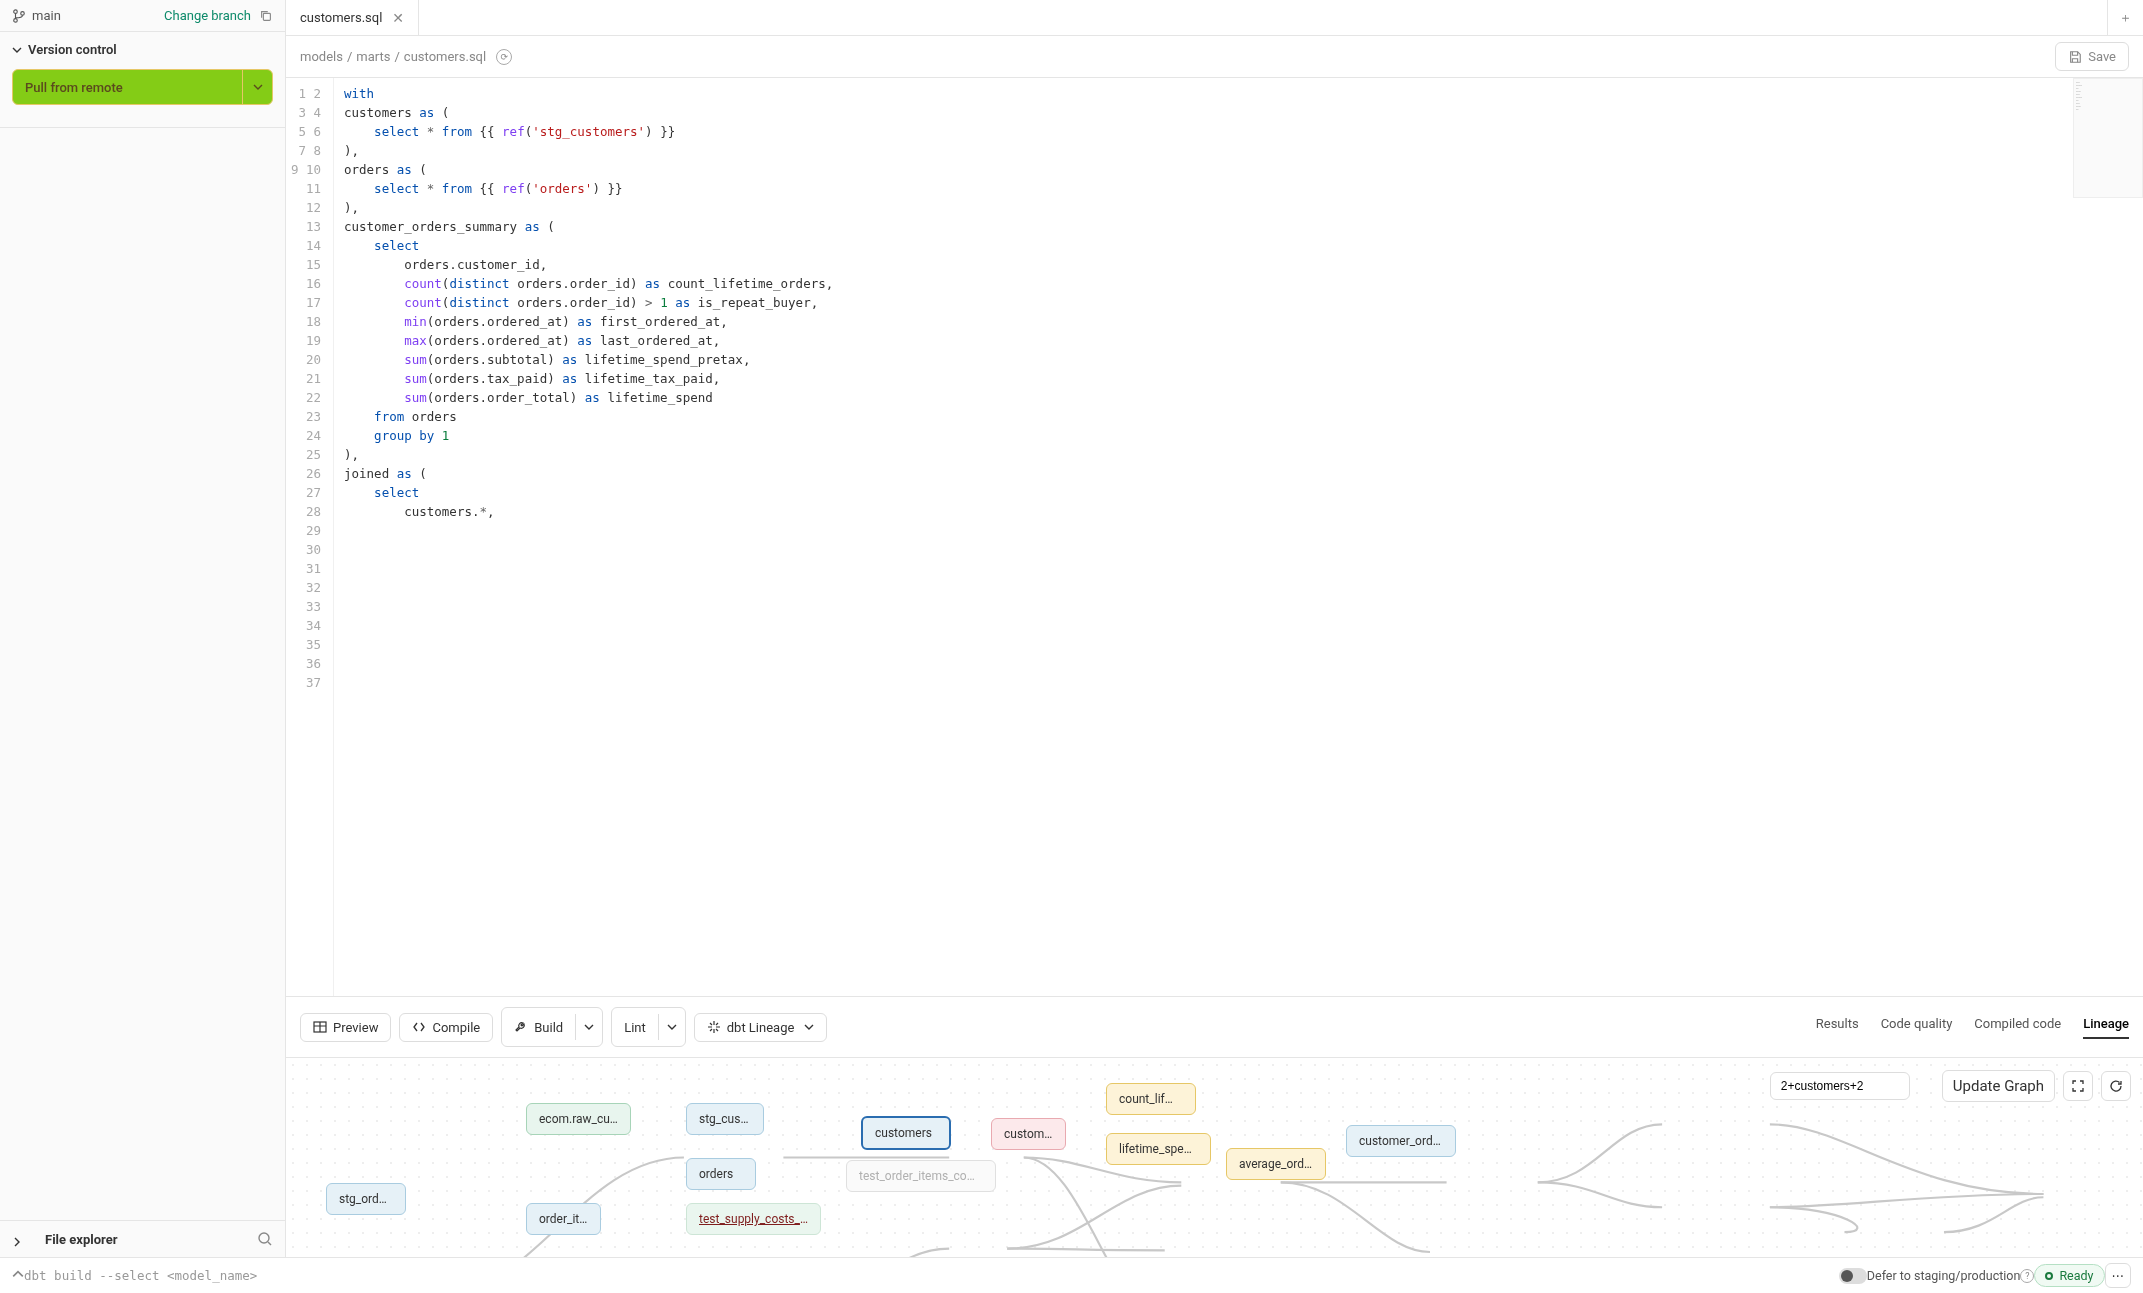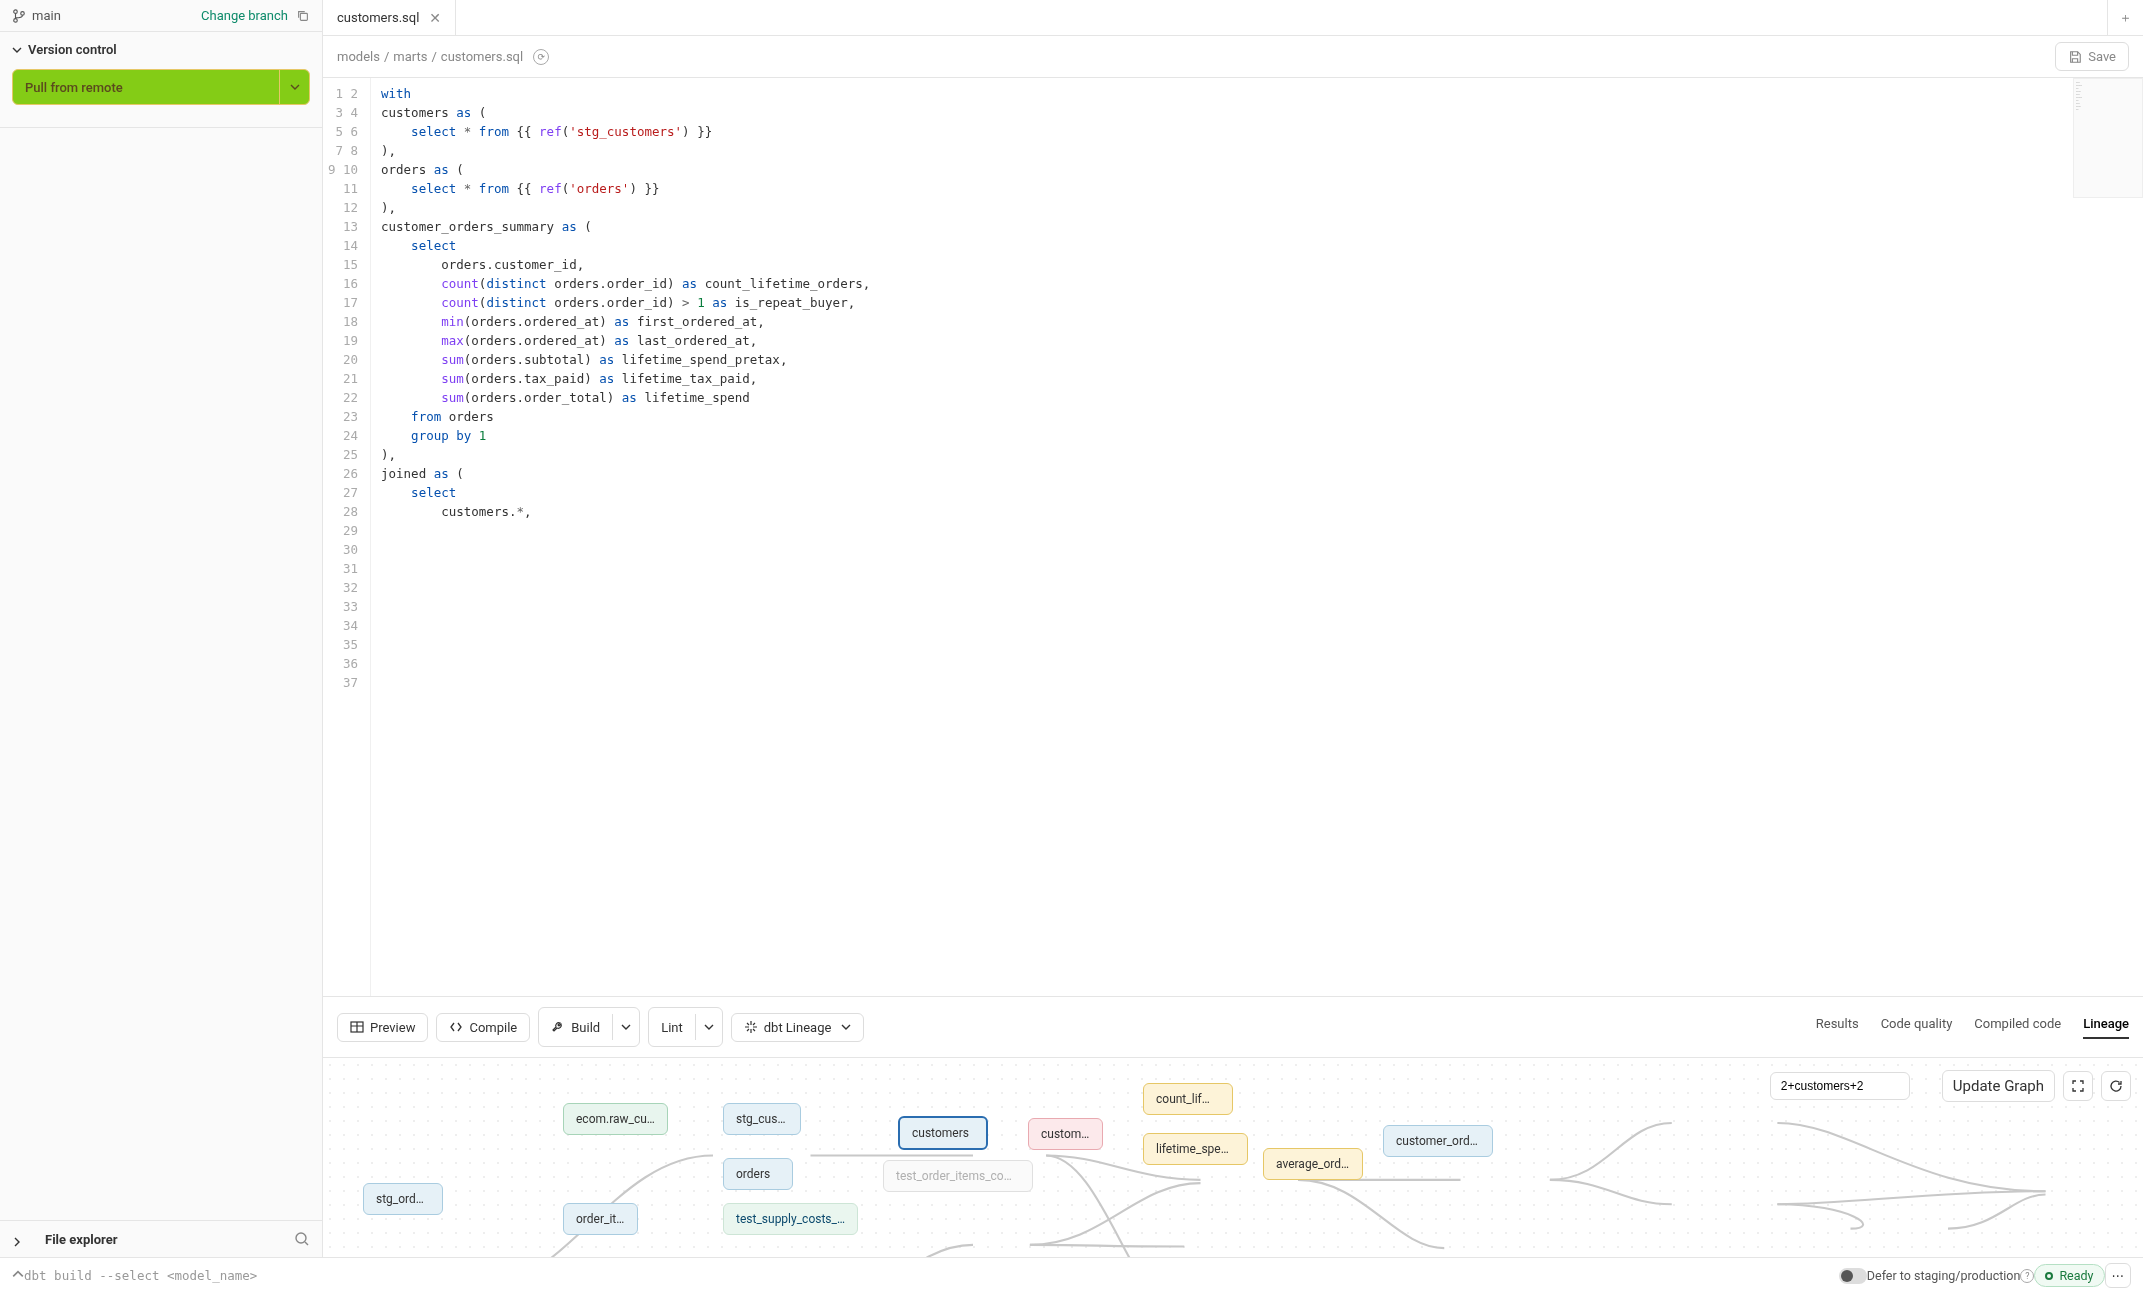--- a/index.html
+++ b/index.html
@@ -1,21 +1,21 @@
 <!DOCTYPE html>
 <html><head>
 <meta charset="utf-8">
 <style>
 * { box-sizing: border-box; margin: 0; padding: 0; }
 body { font-family: -apple-system, BlinkMacSystemFont, "Segoe UI", Roboto, sans-serif; font-size: 13px; color: #333; background: #fff; overflow: hidden; }
 .app { display: flex; flex-direction: column; height: 100vh; }
 .main-row { display: flex; flex: 1; min-height: 0; }
 
 
-.sidebar { width: 323px; border-right: 1px solid #e5e5e5; display: flex; flex-direction: column; background: #fafafa; }
+.sidebar { width: 286px; border-right: 1px solid #e5e5e5; display: flex; flex-direction: column; background: #fafafa; }
 .branch-bar { display: flex; align-items: center; padding: 8px 12px; border-bottom: 1px solid #e5e5e5; gap: 8px; }
 .branch-name { display: flex; align-items: center; gap: 6px; color: #555; cursor: pointer; }
 .branch-icon { width: 14px; height: 14px; }
 .change-branch { margin-left: auto; color: #0d8a6a; cursor: pointer; }
 .copy-icon { width: 14px; height: 14px; color: #888; cursor: pointer; }
 
 .vc-section { padding: 10px 12px; border-bottom: 1px solid #e5e5e5; }
 .vc-header { display: flex; align-items: center; gap: 6px; font-weight: 600; cursor: pointer; }
 .chev { width: 10px; height: 10px; }
 .pull-btn { display: flex; align-items: center; justify-content: space-between; margin: 12px 0 12px 0; background: #84cc16; border: 1px solid #e6c766; border-radius: 6px; height: 36px; overflow: hidden; cursor: pointer; }
@@ -64,21 +64,21 @@
 .rtab.active { color: #000; border-bottom: 2px solid #333; font-weight: 500; }
 
 
 .lineage { height: 200px; border-top: 1px solid #e5e5e5; position: relative; background: radial-gradient(#eee 1px, transparent 1px); background-size: 14px 14px; overflow: hidden; }
 .node { position: absolute; border: 1px solid; border-radius: 6px; padding: 8px 12px; font-size: 12px; background: #fff; cursor: pointer; white-space: nowrap; overflow: hidden; text-overflow: ellipsis; }
 .node.green { background: #e8f5ee; border-color: #a7d4b8; }
 .node.blue  { background: #e6f1f7; border-color: #a9cce0; }
 .node.bluesel { background: #e6f1f7; border-color: #2a6db0; border-width: 2px; }
 .node.pink  { background: #fce9eb; border-color: #e9a9b0; }
 .node.yellow{ background: #fdf3d8; border-color: #e6c766; }
-.node.green2{ background: #eaf6ef; border-color: #cde5d6; color: #0c4a6e; }
+.node.green2{ background: #eaf6ef; border-color: #cde5d6; color: #7f1d1d; text-decoration: underline; }
 .node.faded { background: #fafafa; border-color: #e0e0e0; color: #b0b0b0; }
 .edges { position: absolute; inset: 0; pointer-events: none; }
 .edges path { stroke: #c8c8c8; stroke-width: 1.3; fill: none; }
 .lineage-controls { position: absolute; top: 12px; right: 12px; display: flex; gap: 8px; align-items: center; }
 .lc-input { border: 1px solid #ddd; border-radius: 6px; padding: 6px 10px; font-size: 12px; width: 140px; background: #fff; }
 .lc-btn { border: 1px solid #ddd; border-radius: 6px; padding: 6px 10px; background: #fff; cursor: pointer; font-size: 15px; margin-left: 24px; }
 .lc-icon { border: 1px solid #ddd; border-radius: 6px; width: 30px; height: 30px; display: flex; align-items: center; justify-content: center; background: #fff; cursor: pointer; }
 
 
 .footer { height: 36px; border-top: 1px solid #e5e5e5; display: flex; align-items: center; padding: 0 12px; gap: 0; font-size: 12.5px; }

